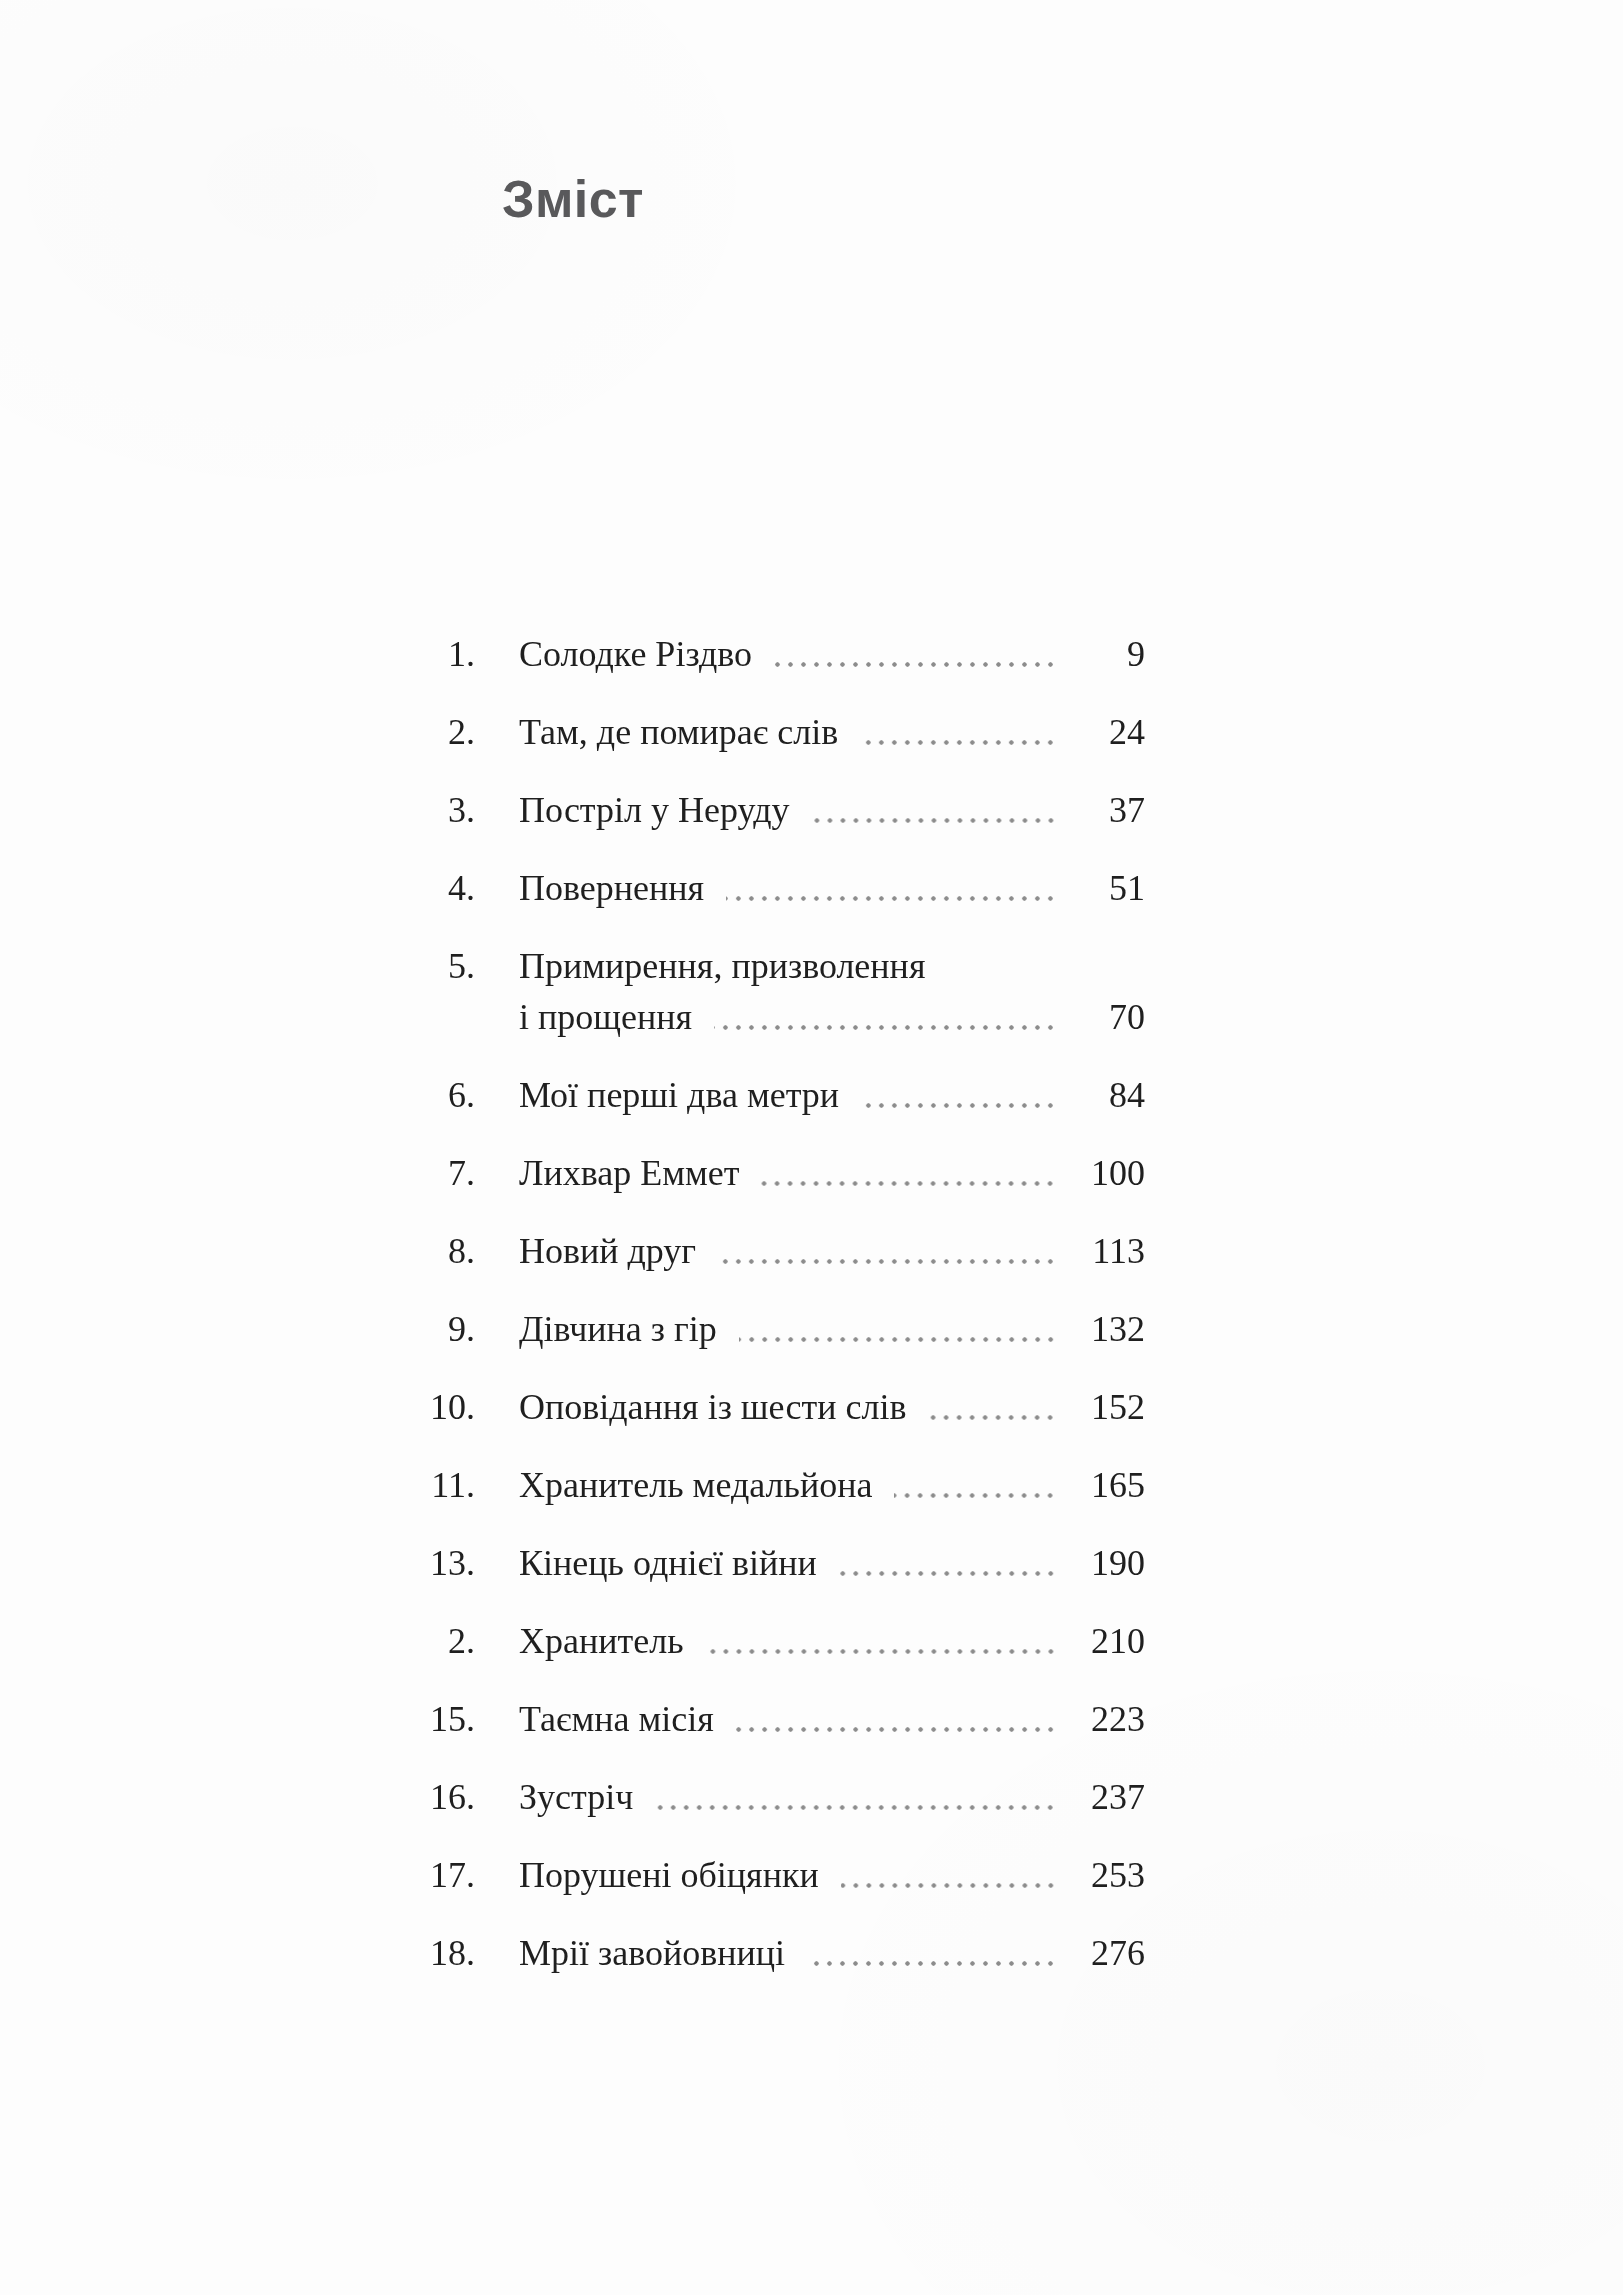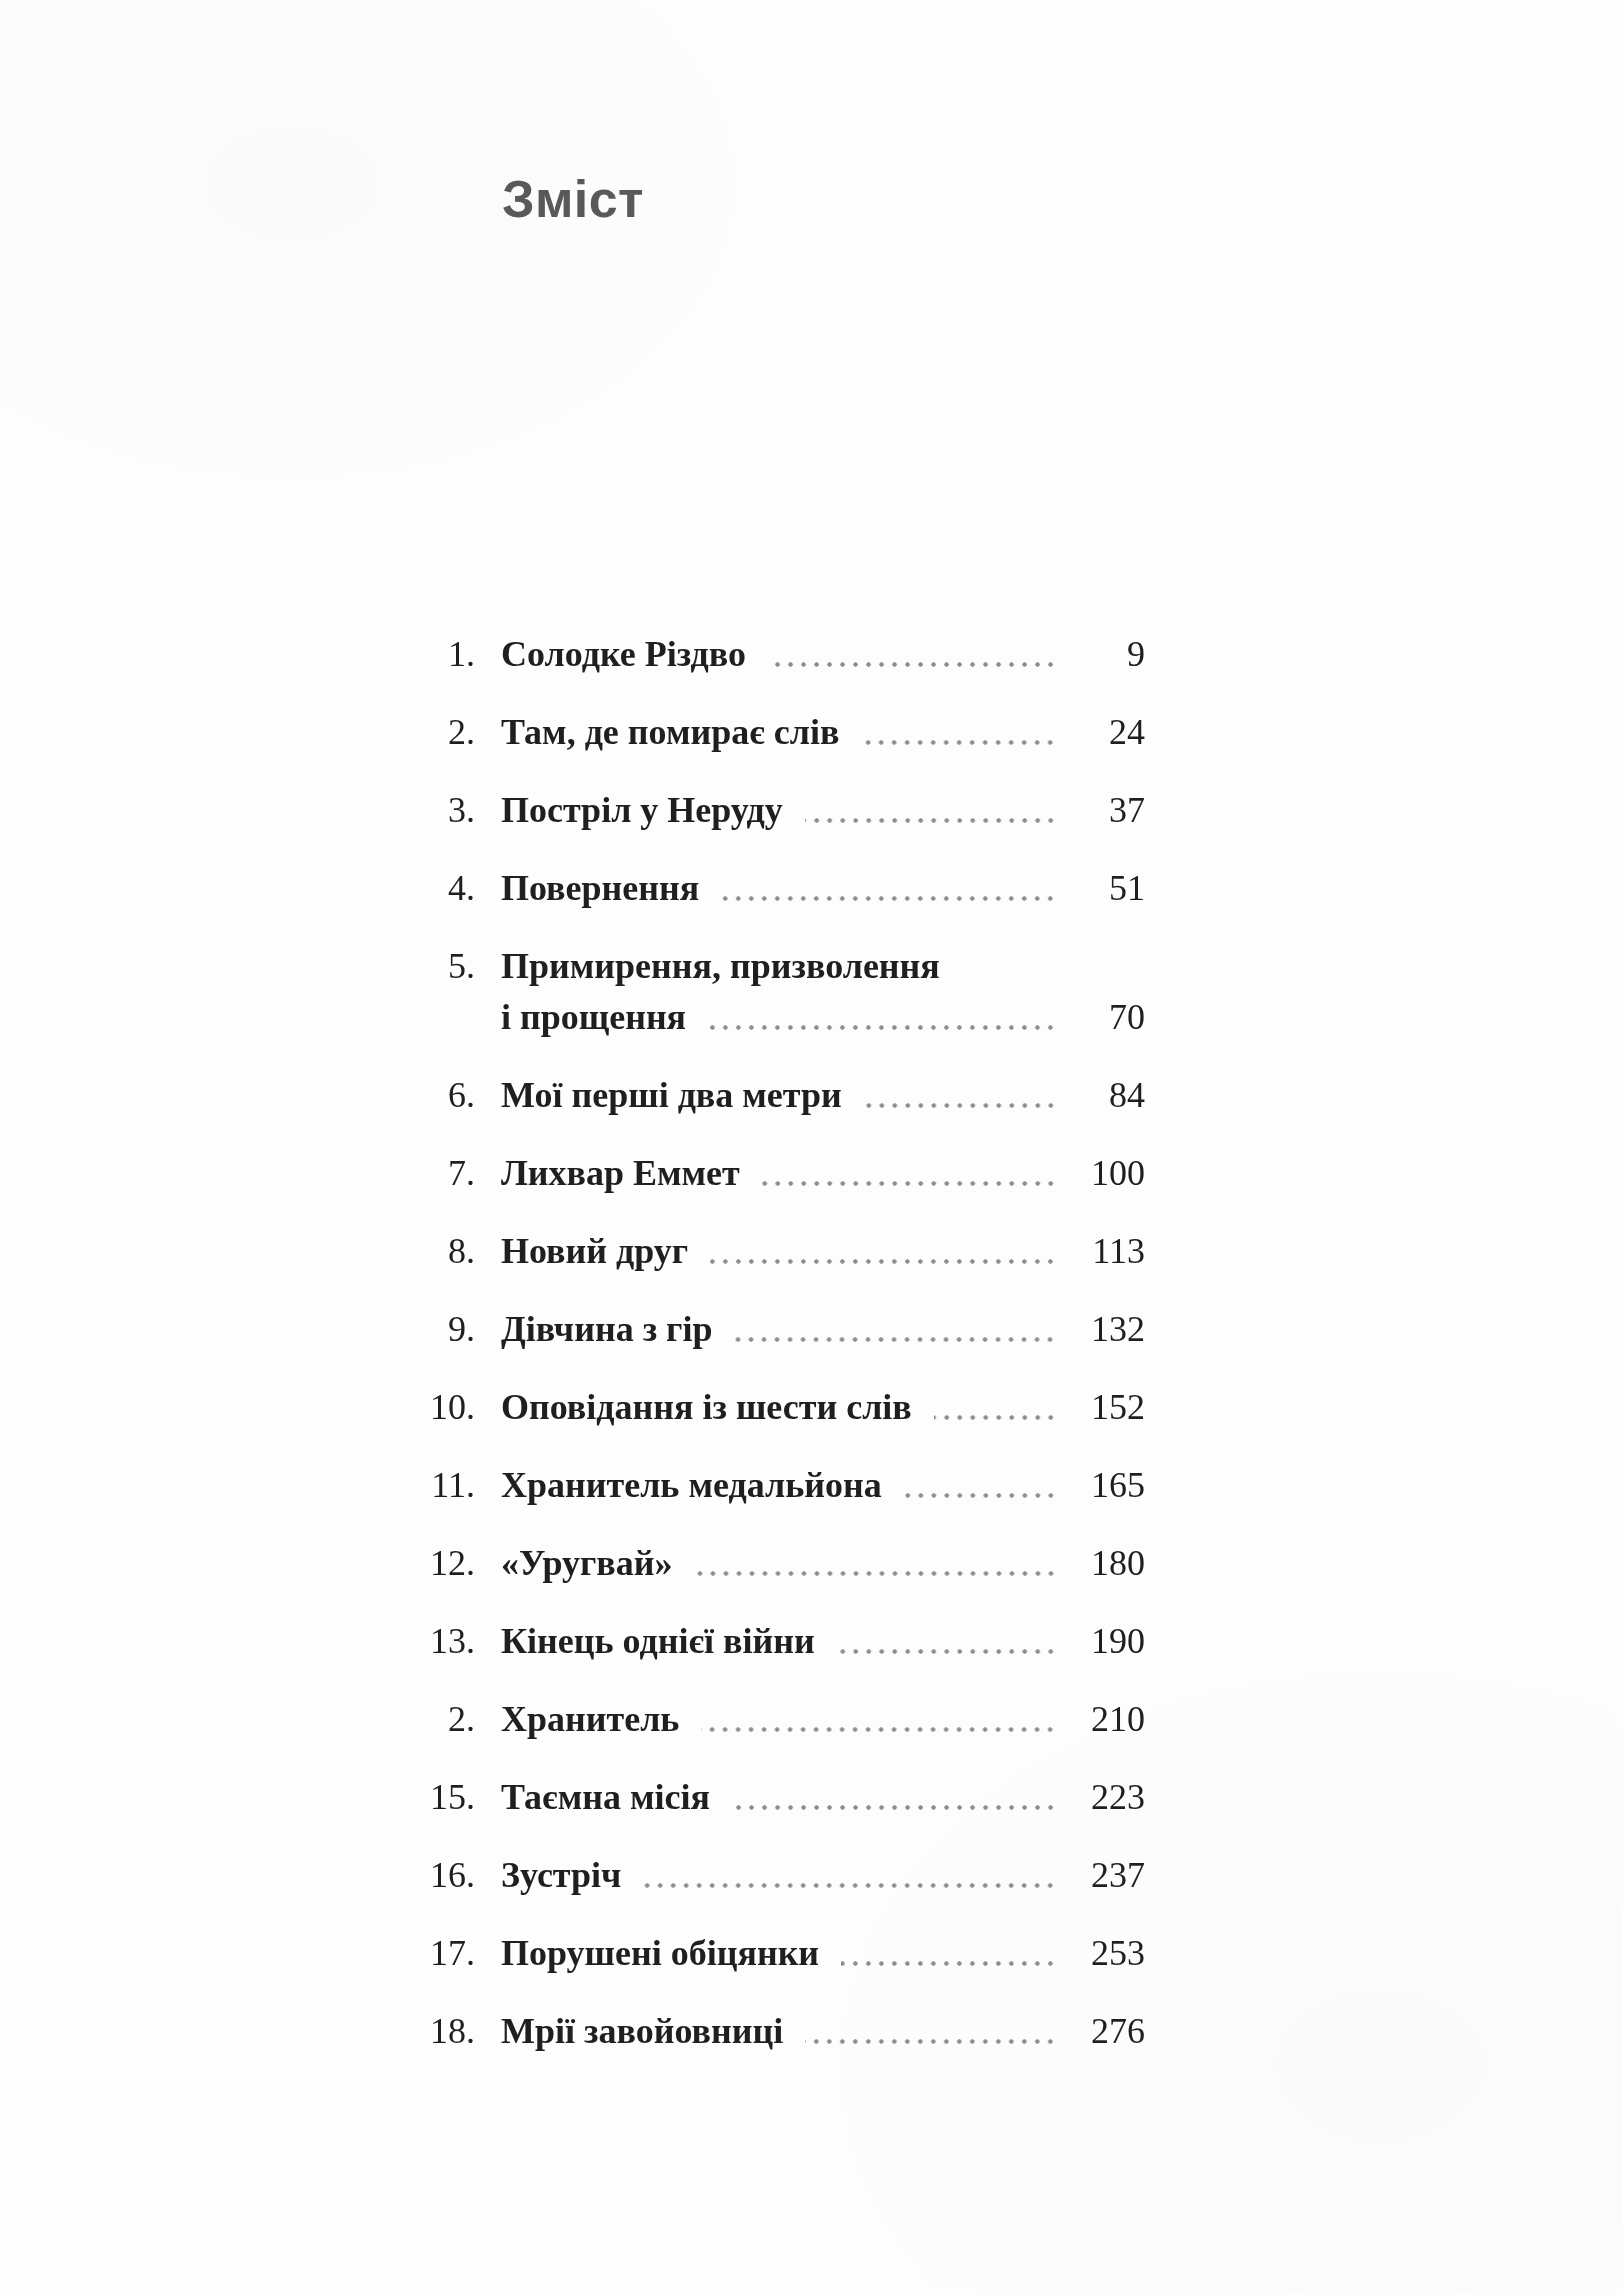--- a/index.html
+++ b/index.html
@@ -45,23 +45,22 @@
     align-items: baseline;
     font-size: 36px;
     line-height: 51px;
   }
   .num {
     flex: 0 0 103px;
     text-align: right;
     white-space: nowrap;
   }
   .titletext {
-    margin-left: 26px;
+    margin-left: 44px;
     white-space: nowrap;
-    font-weight: bold;
   }
   .leader {
     flex: 1 1 auto;
     align-self: stretch;
     margin-left: 22px;
     background-image: radial-gradient(circle, var(--leader-dots) 1.9px, rgba(140,140,140,0) 2.5px);
     background-size: 13px 5px;
     background-repeat: repeat-x;
     background-position: right bottom 12.7px;
   }
@@ -165,28 +164,20 @@
       <div class="entry">
         <div class="row">
     <span class="num">11.</span>
     <span class="titletext">Хранитель медальйона</span>
     <span class="leader"></span>
     <span class="pagenum">165</span>
   </div>
       </div>
       <div class="entry">
         <div class="row">
-    <span class="num">12.</span>
-    <span class="titletext">«Уругвай»</span>
-    <span class="leader"></span>
-    <span class="pagenum">180</span>
-  </div>
-      </div>
-      <div class="entry">
-        <div class="row">
     <span class="num">13.</span>
     <span class="titletext">Кінець однієї війни</span>
     <span class="leader"></span>
     <span class="pagenum">190</span>
   </div>
       </div>
       <div class="entry">
         <div class="row">
     <span class="num">2.</span>
     <span class="titletext">Хранитель</span>

